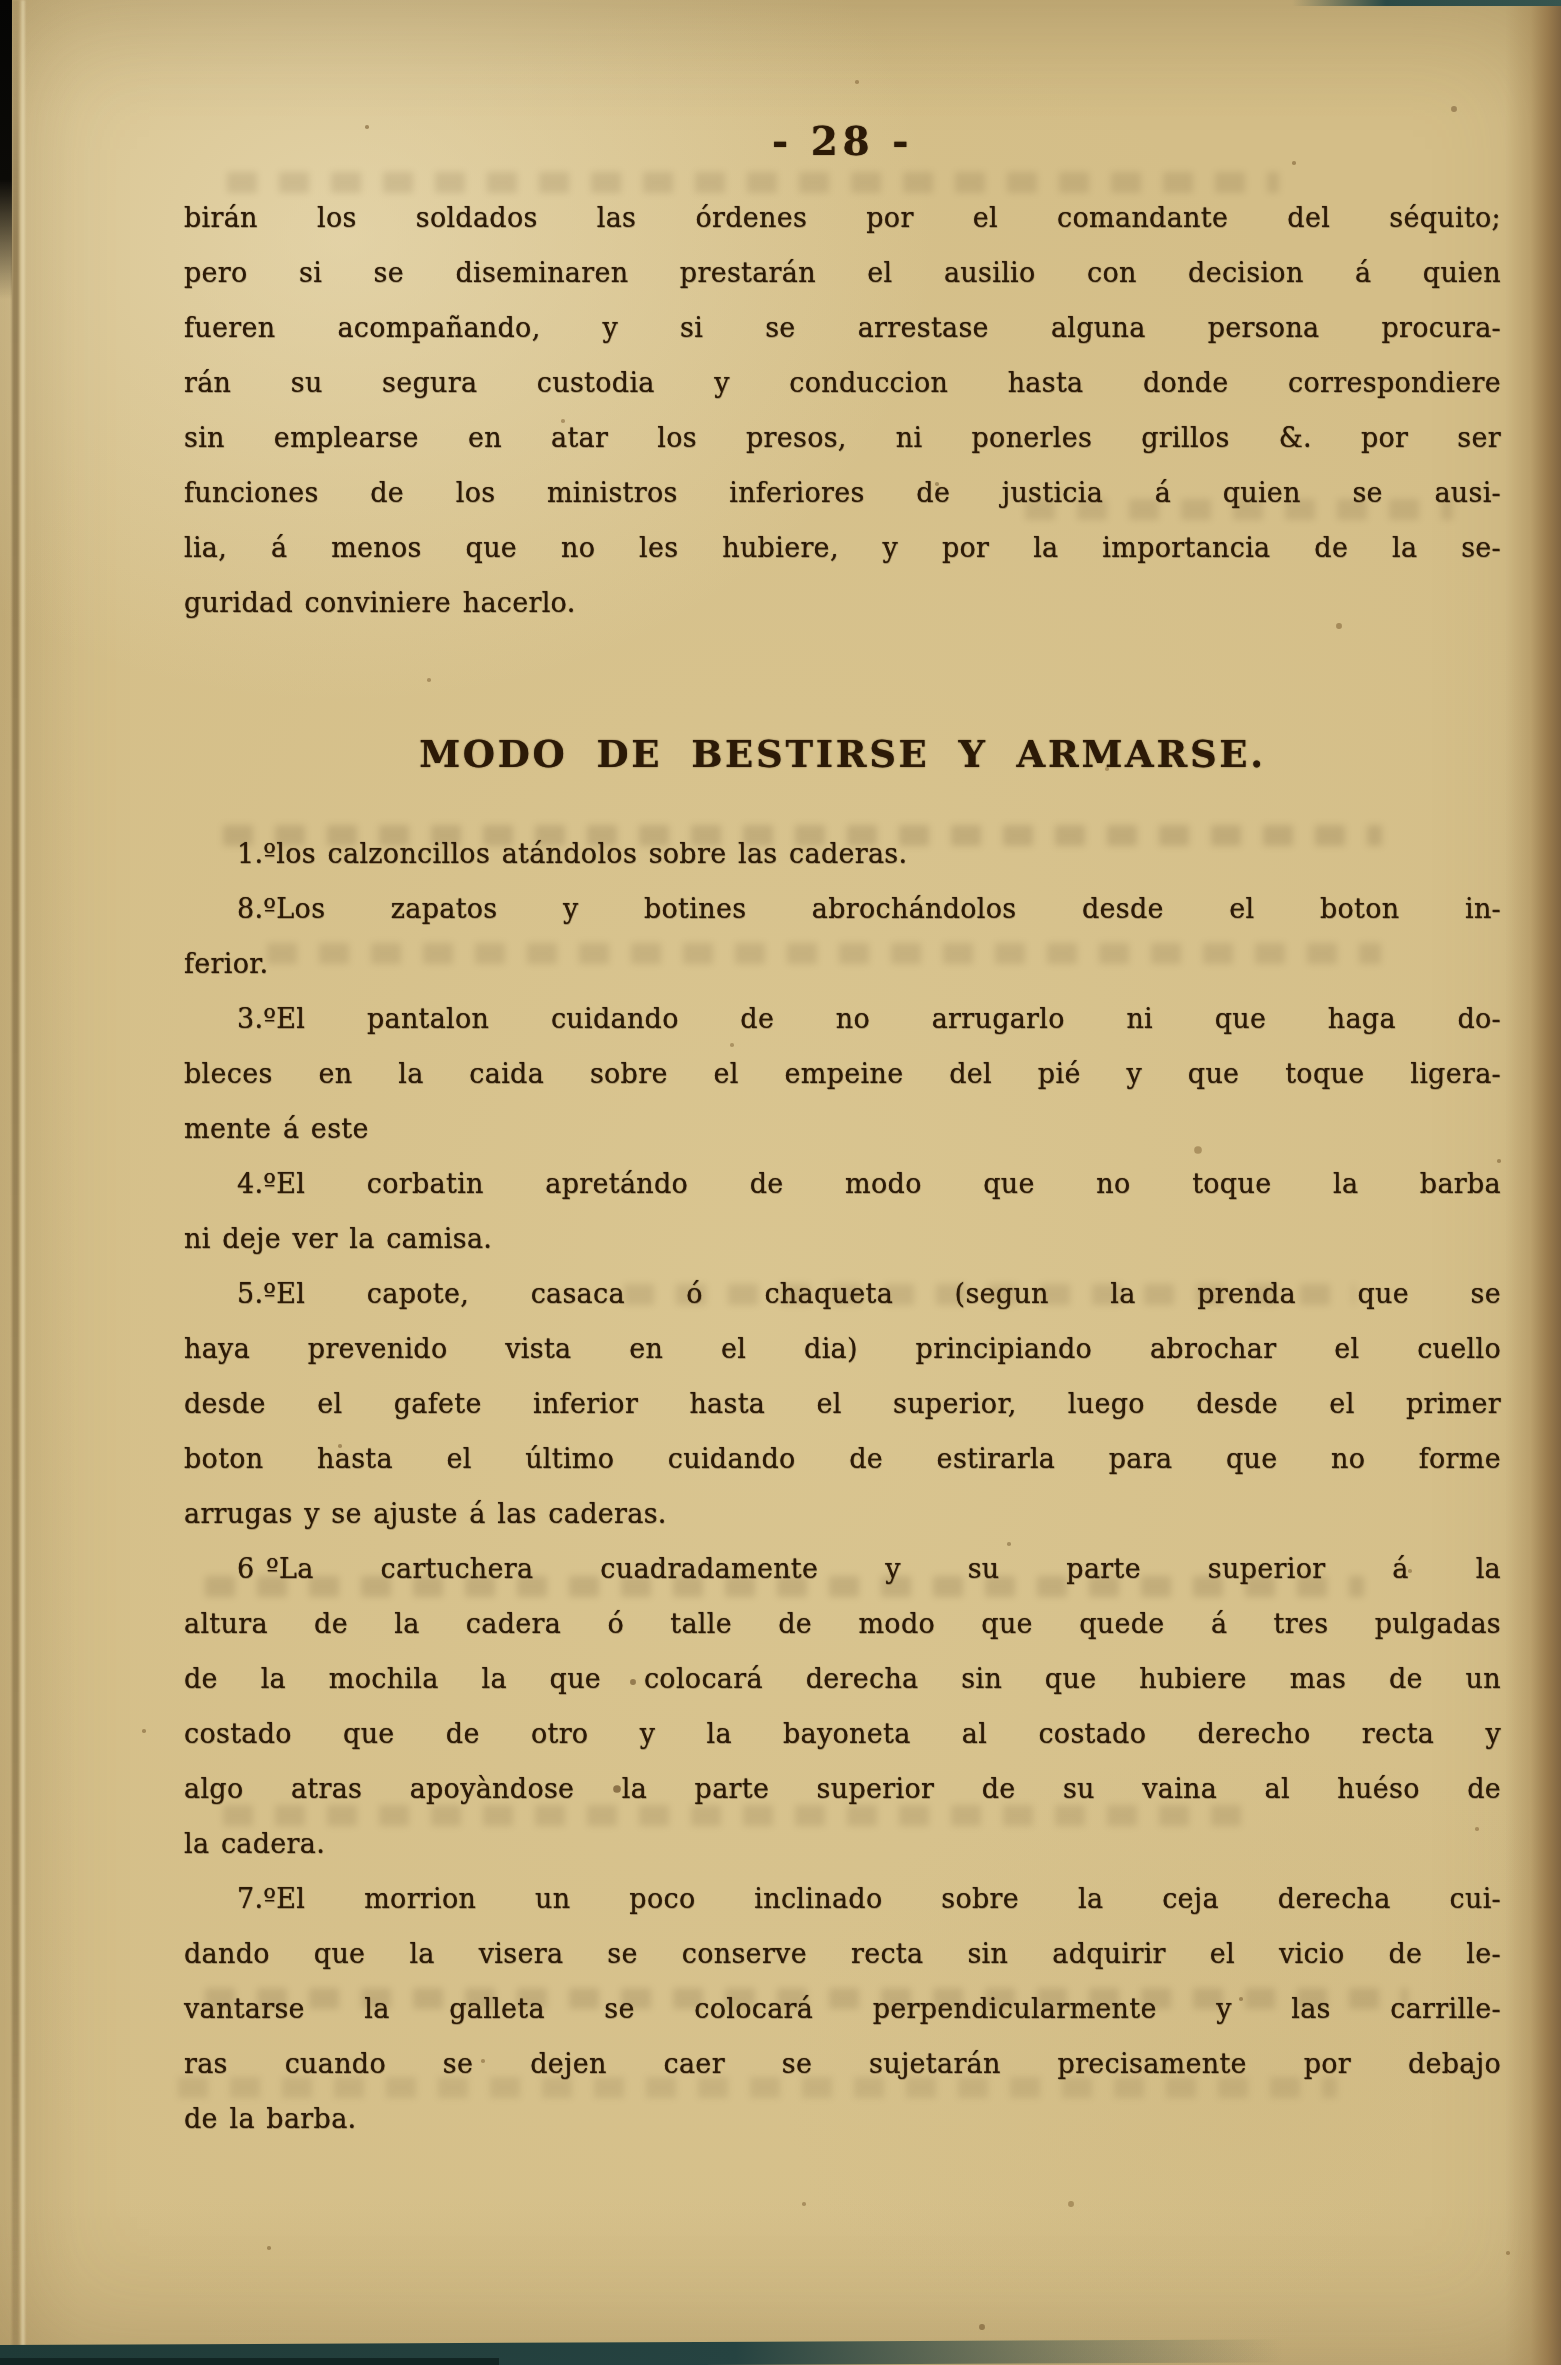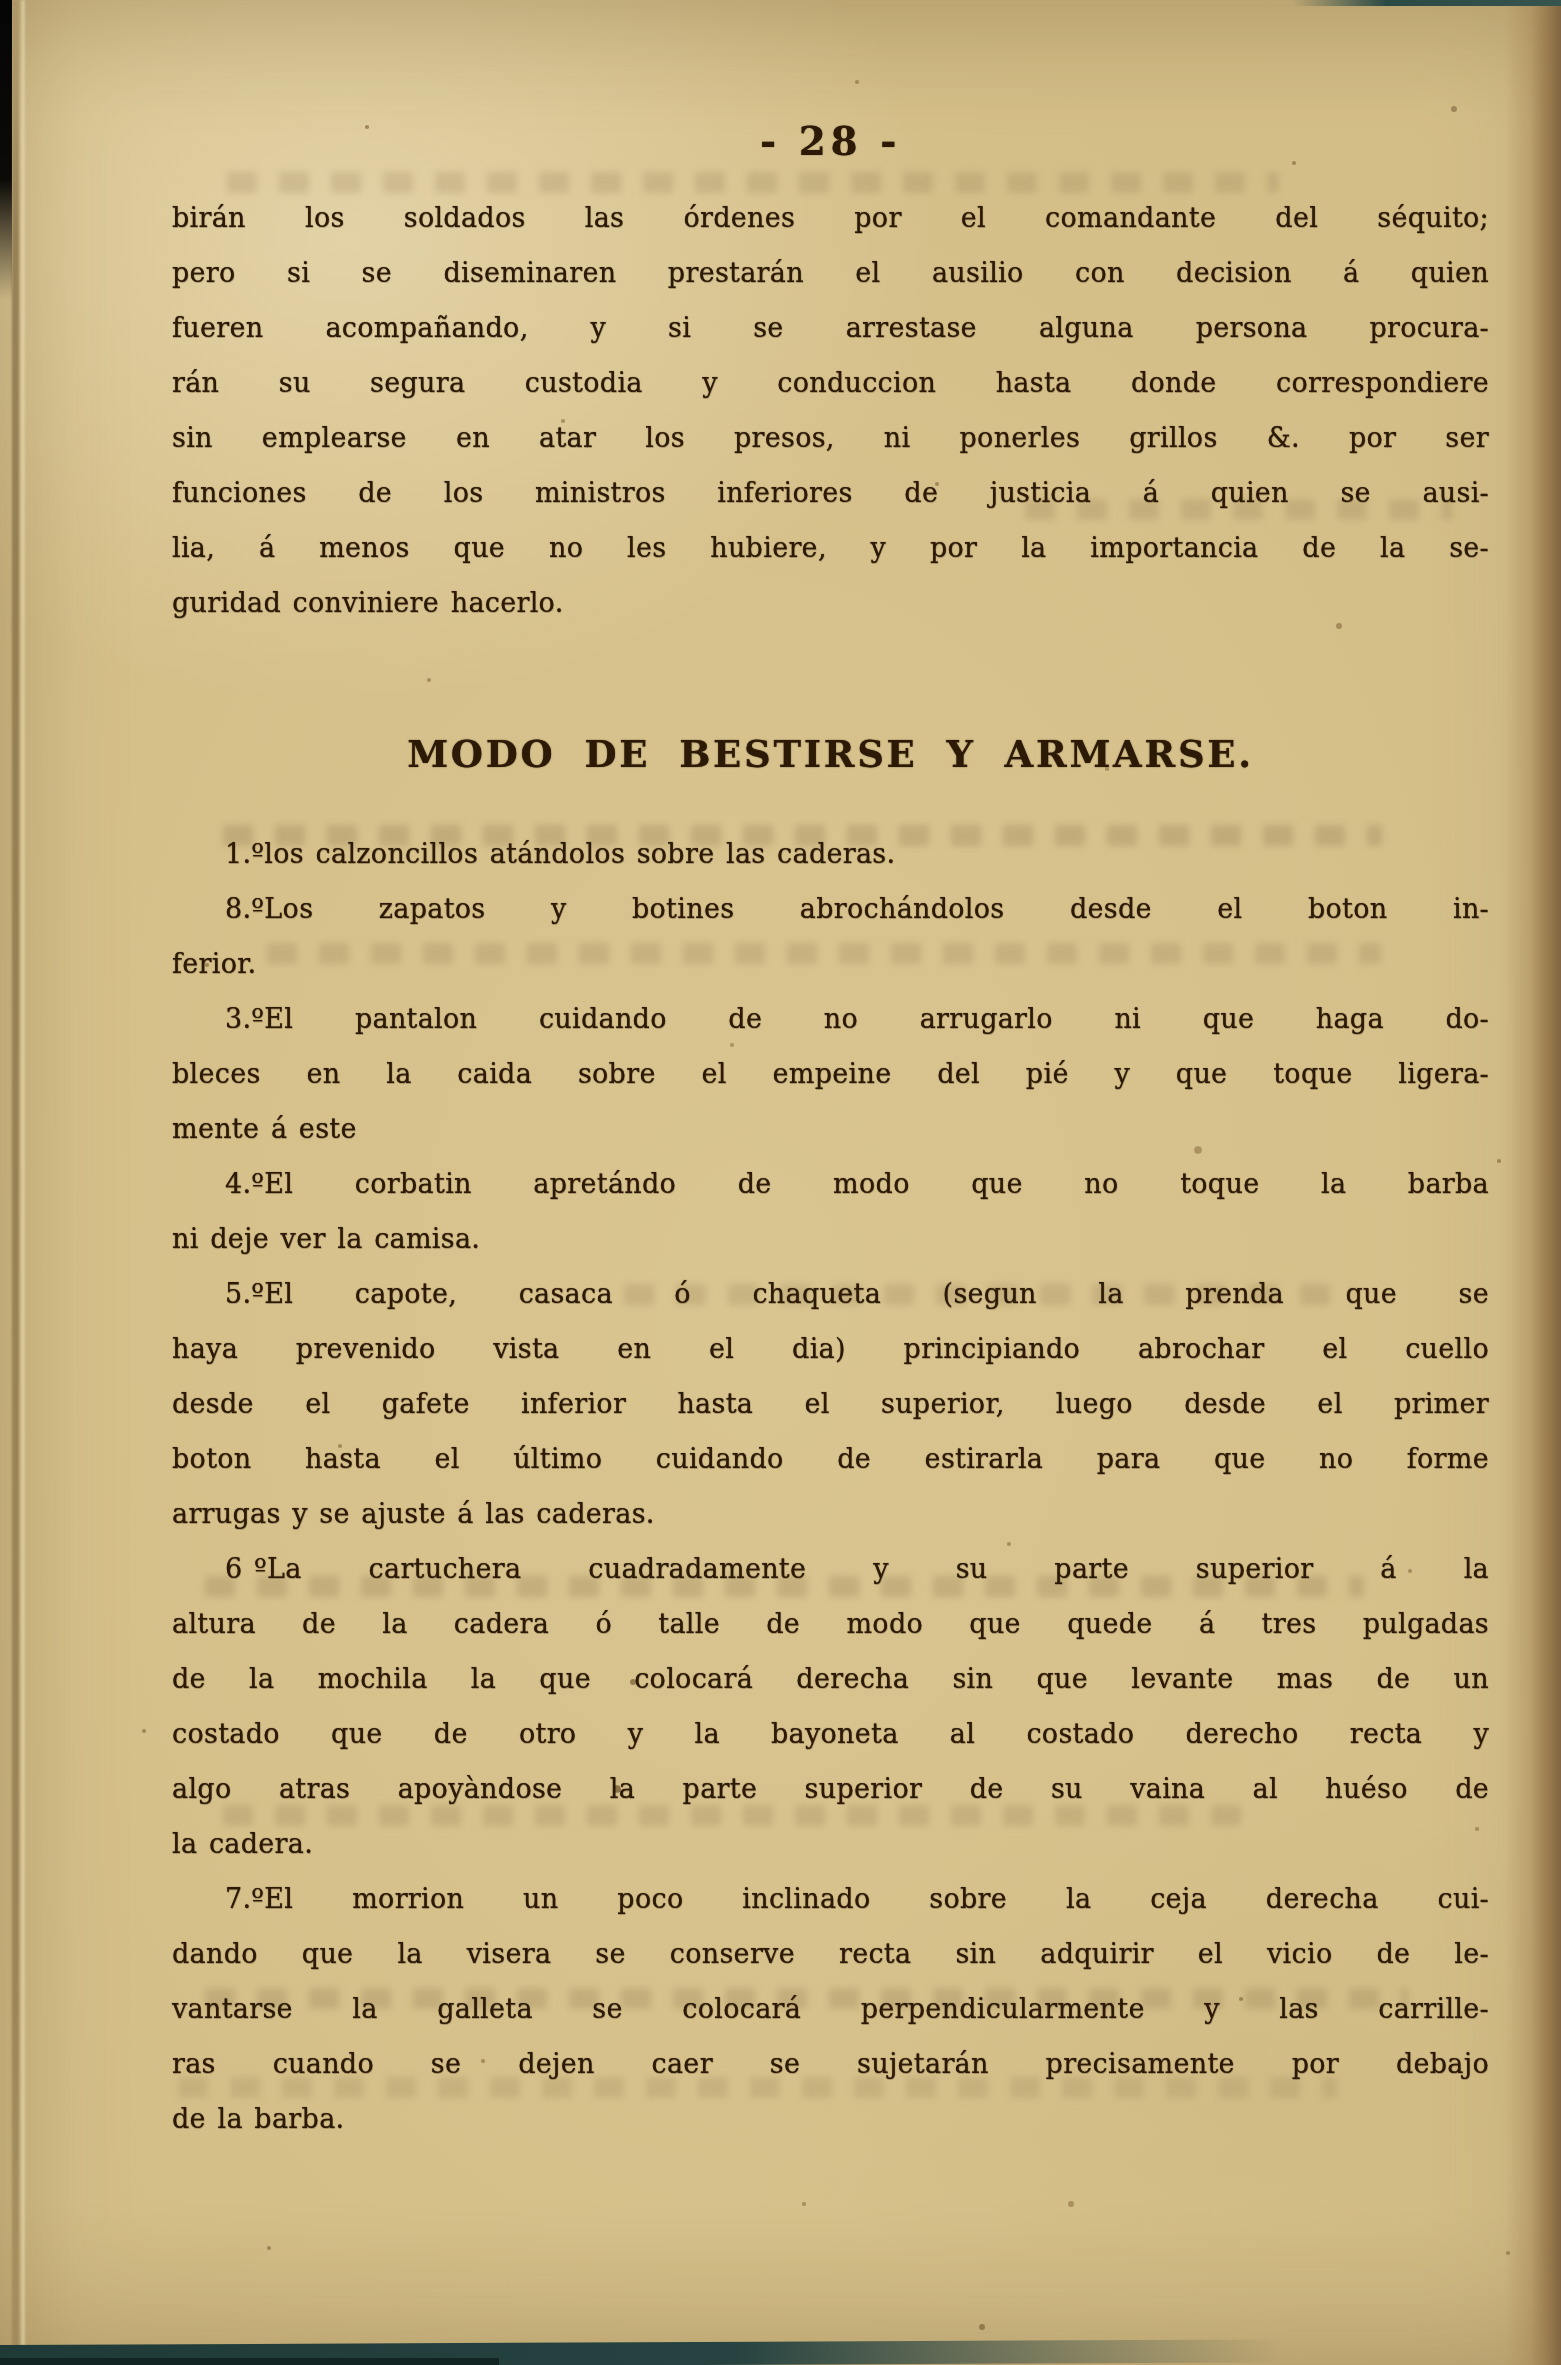--- a/index.html
+++ b/index.html
@@ -63,21 +63,21 @@
       -27px 1319px 0 0 rgba(112,82,40,0.5), 642px 1417px 0 0 rgba(105,78,38,0.45),
       1043px 1444px 0 0 rgba(120,90,45,0.5), 266px 1555px 0 0.9px rgba(95,66,30,0.55),
       -223px 1604px 0 0 rgba(112,82,40,0.5), 1110px 1702px 0 0 rgba(112,82,40,0.45),
       250px 1662px 0 1.8px rgba(90,62,28,0.6), 116px 1934px 0 0 rgba(118,88,44,0.5),
       874px 1872px 0 0 rgba(105,78,38,0.5), 1141px 2126px 0 0 rgba(118,88,44,0.5),
       437px 2077px 0 0 rgba(112,82,40,0.45), 704px 2077px 0 0.9px rgba(128,98,52,0.5),
       -98px 2121px 0 0 rgba(112,82,40,0.5), 615px 2200px 0 0.9px rgba(100,72,35,0.5);
   }
 
   
-  .content { position:absolute; left:172px; top:116px; width:1317px; }
+  .content { position:absolute; left:184px; top:116px; width:1317px; }
   .page-number { text-align:center; font-size:39px; font-weight:bold; line-height:50px;
     letter-spacing:4.5px; margin:0 0 24px 0;
     text-shadow:0 0 1.1px rgba(44,26,7,0.85); }
   .line { font-size:27px; line-height:55px; letter-spacing:0.3px; word-spacing:2.7px;
     text-align:justify; text-align-last:justify;
     text-shadow:0 0 1px rgba(44,26,7,0.8), 0.5px 0.7px 0 rgba(44,26,7,0.22); }
   .line.short { text-align:right; text-align-last:left; }
   .line.indent { padding-left:53px; }
   .num { display:inline-block; }
   .heading { margin:99px 0 47px 0; text-align:center; font-size:37px; font-weight:bold;
@@ -143,21 +143,21 @@
         <div class="line indent"><span class="num">5.º</span><span>El capote, casaca ó chaqueta (segun la prenda que se</span></div>
         <div class="line">haya prevenido vista en el dia) principiando abrochar el cuello</div>
         <div class="line">desde el gafete inferior hasta el superior, luego desde el primer</div>
         <div class="line">boton hasta el último cuidando de estirarla para que no forme</div>
         <div class="line short">arrugas y se ajuste á las caderas.</div>
       </div>
 
       <div class="item">
         <div class="line indent"><span class="num">6 º</span><span>La cartuchera cuadradamente y su parte superior á la</span></div>
         <div class="line">altura de la cadera ó talle de modo que quede á tres pulgadas</div>
-        <div class="line">de la mochila la que colocará derecha sin que levante mas de un</div>
+        <div class="line">de la mochila la que colocará derecha sin que hubiere mas de un</div>
         <div class="line">costado que de otro y la bayoneta al costado derecho recta y</div>
         <div class="line">algo atras apoyàndose la parte superior de su vaina al huéso de</div>
         <div class="line short">la cadera.</div>
       </div>
 
       <div class="item">
         <div class="line indent"><span class="num">7.º</span><span>El morrion un poco inclinado sobre la ceja derecha cui-</span></div>
         <div class="line">dando que la visera se conserve recta sin adquirir el vicio de le-</div>
         <div class="line">vantarse la galleta se colocará perpendicularmente y las carrille-</div>
         <div class="line">ras cuando se dejen caer se sujetarán precisamente por debajo</div>

